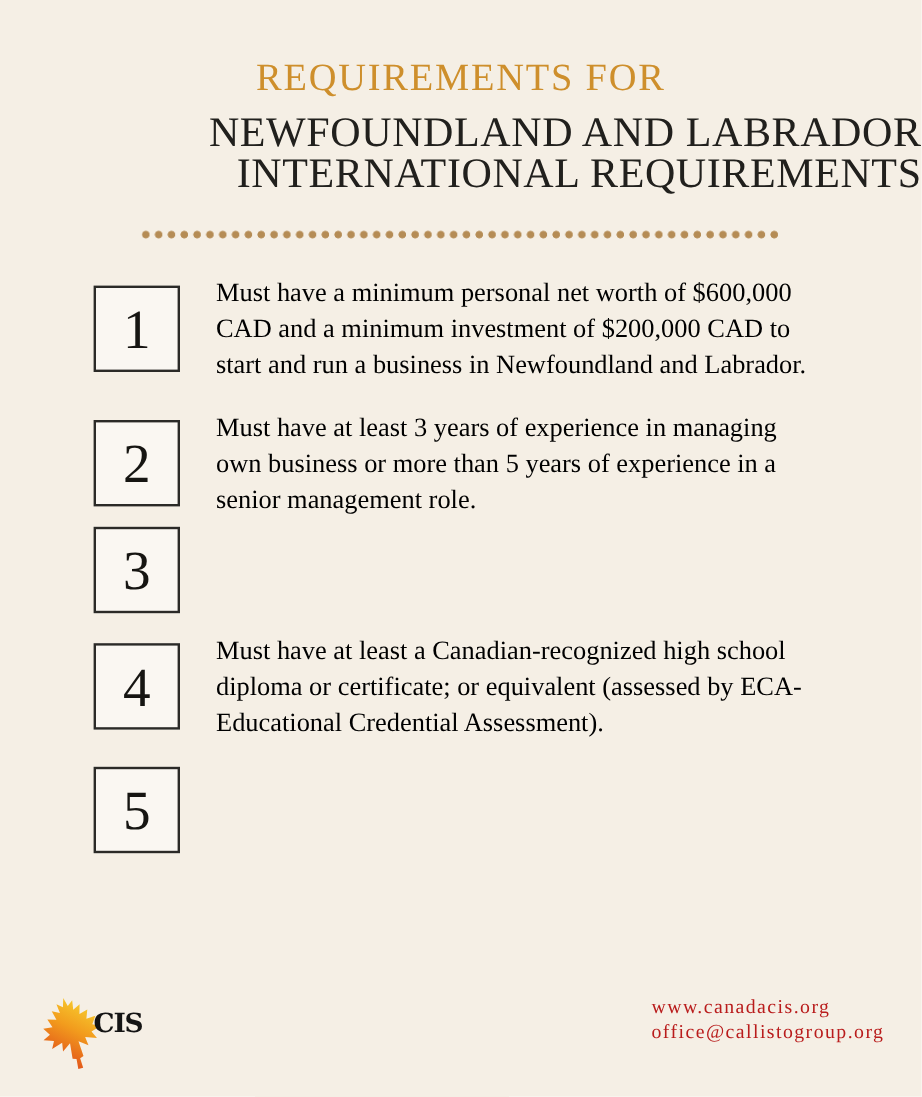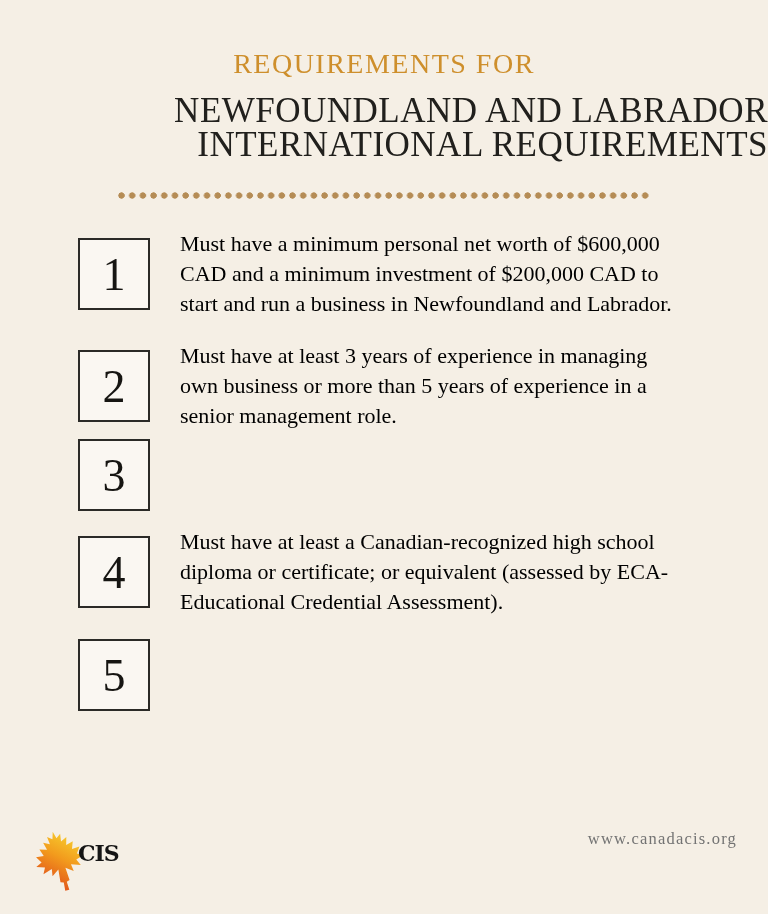--- a/index.html
+++ b/index.html
@@ -8,21 +8,21 @@
     width: 768px;
     height: 914px;
     background: #F5EFE5;
     font-family: "Liberation Serif", "DejaVu Serif", serif;
     overflow: hidden;
     color: #2E2C29;
   }
   
   .header { text-align: center; padding-top: 46px; }
   .eyebrow {
-    font-size: 28px;
+    font-size: 32px;
     line-height: 36px;
     letter-spacing: 1.5px;
     color: #CE8F2C;
     font-weight: 400;
   }
   .title {
     margin-top: 12px;
     font-size: 35px;
     line-height: 34px;
     color: #21201D;
@@ -96,21 +96,21 @@
     color: #141414;
   }
   .footer-contact {
     position: absolute;
     right: 31px;
     top: 829px;
     text-align: left;
     font-size: 16.5px;
     line-height: 20.5px;
     letter-spacing: 1.2px;
-    color: #737373;
+    color: #b91c1c;
   }
   .footer-contact div { white-space: nowrap; }
 </style>
 </head>
 <body>
 
 <div class="page">
 
   <div class="header">
     <div class="eyebrow">REQUIREMENTS FOR</div>
@@ -162,15 +162,16 @@
         50,2 54,16 63,9 61,24 73,18 69,33 83,29 78,43 93,42 85,54
         97,60 81,65 87,77 69,71 71,85 57,75 59,100 53,102 54,118
         46,118 47,102 41,100 43,75 29,85 31,71 13,77 19,65 3,60
         15,54 7,42 22,43 17,29 31,33 27,18 39,24 37,9 46,16"></polygon>
     </svg>
     <span class="logo-text">CIS</span>
   </div>
 
   <div class="footer-contact">
     <div>www.canadacis.org</div>
+    <div>office@callistogroup.org</div>
   </div>
 
 </div>
 
 </body></html>

